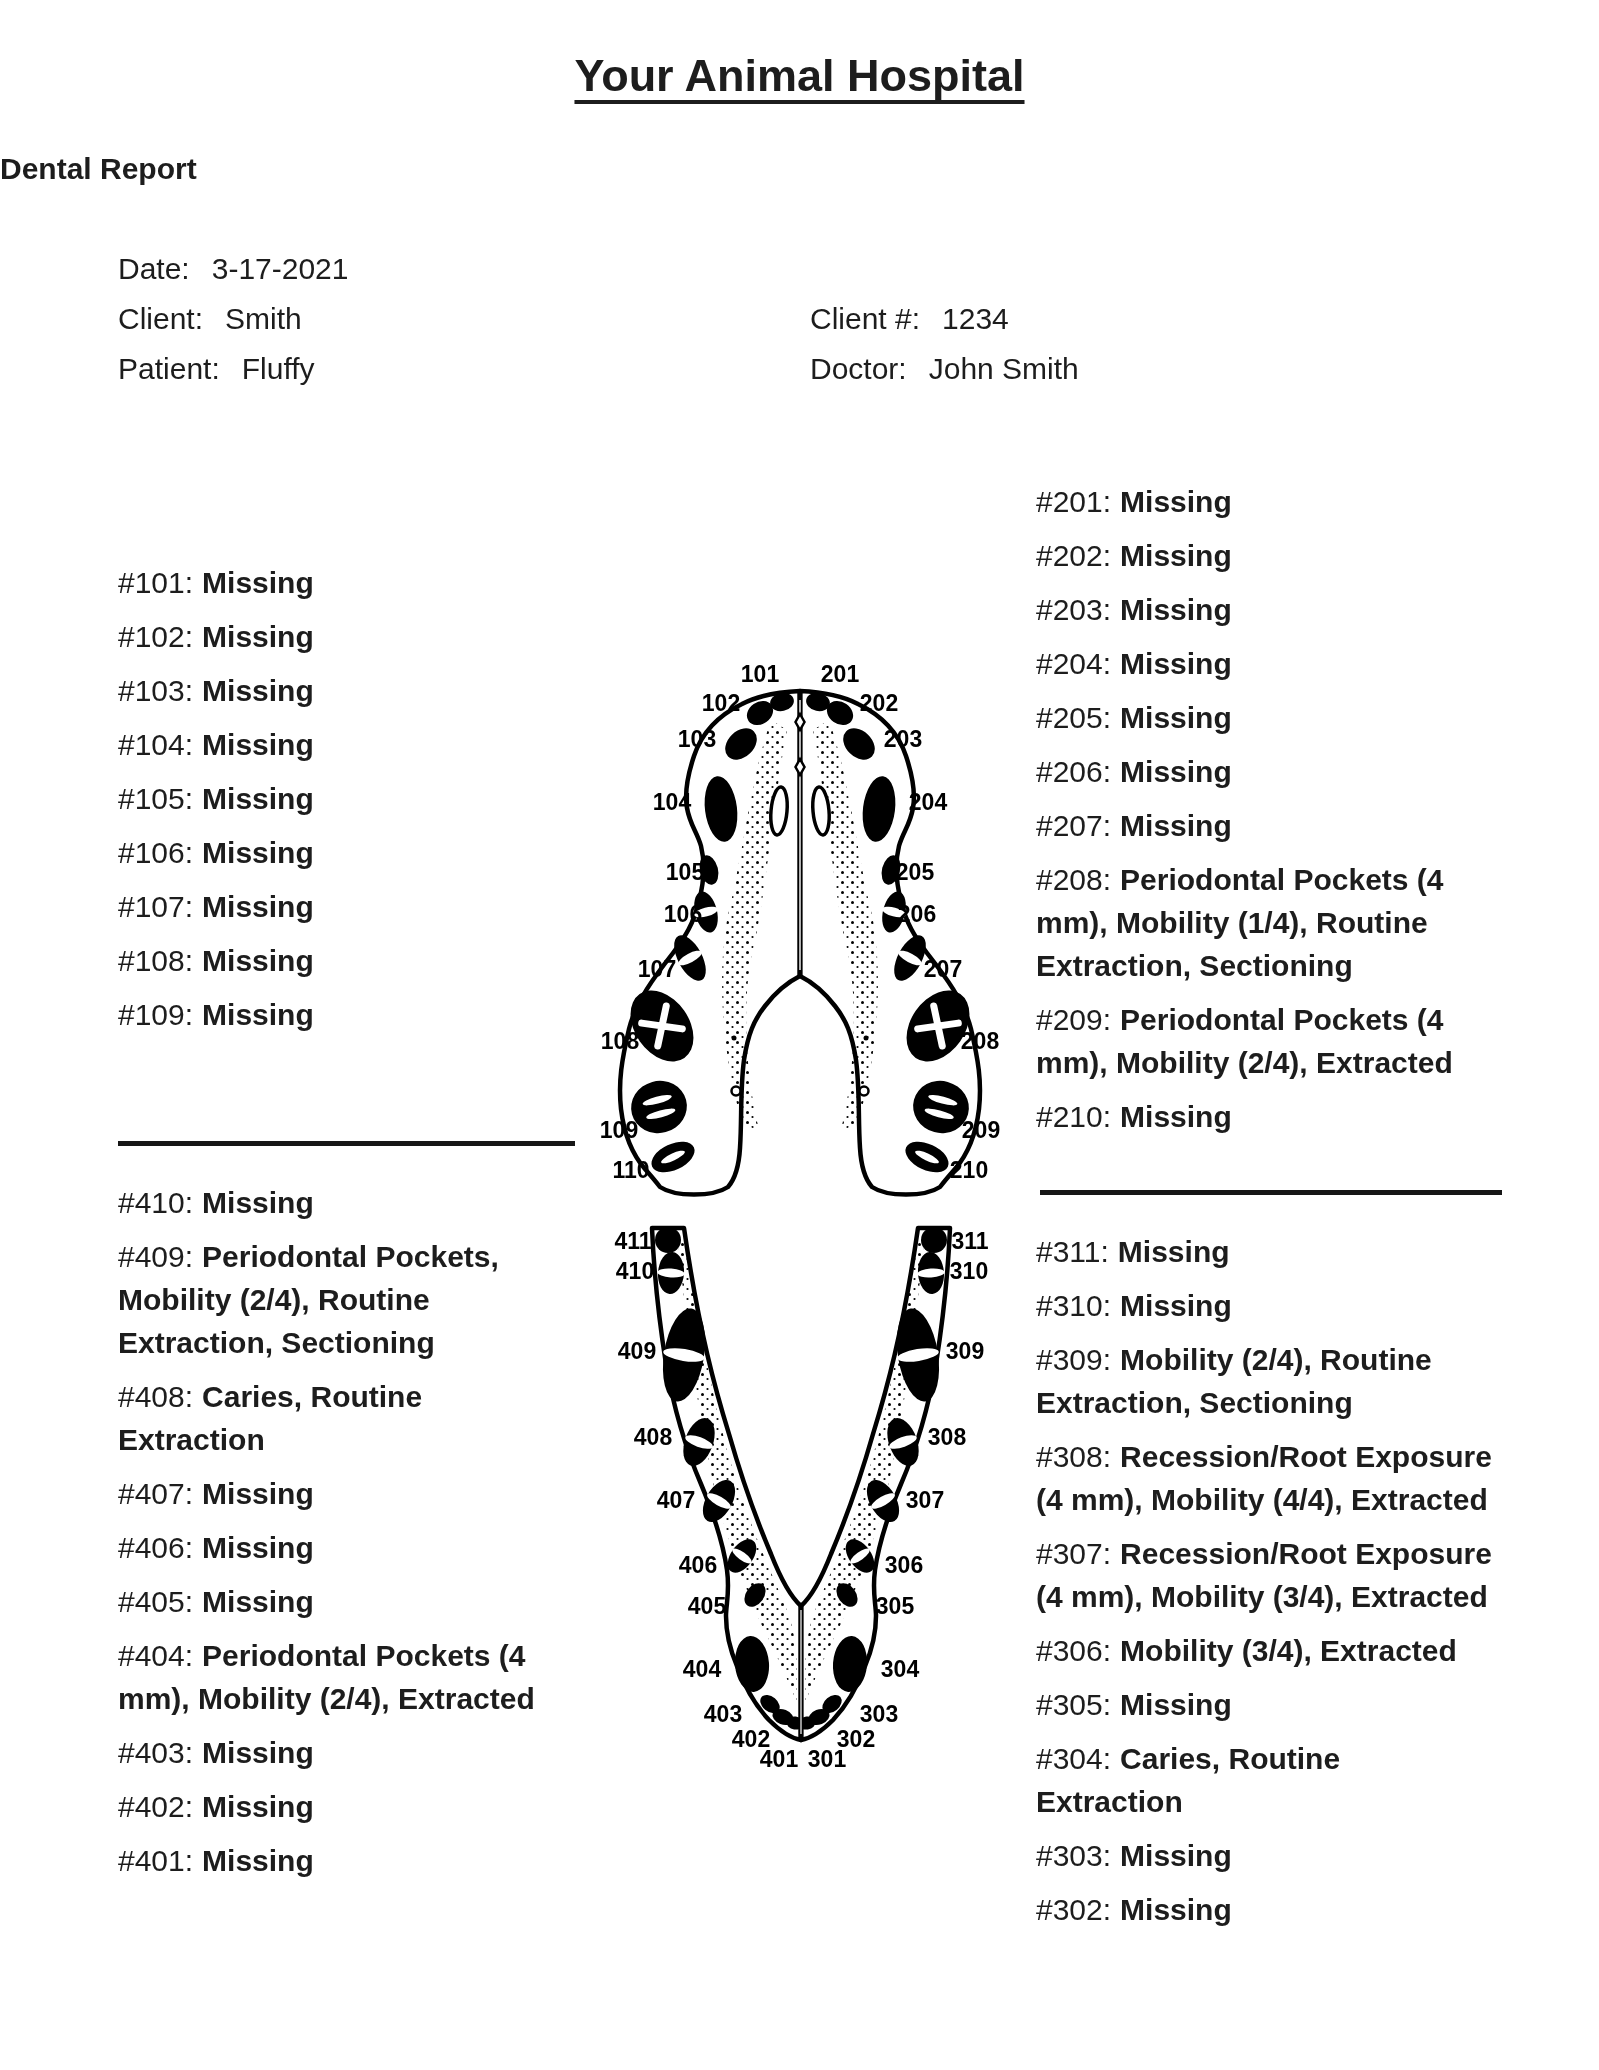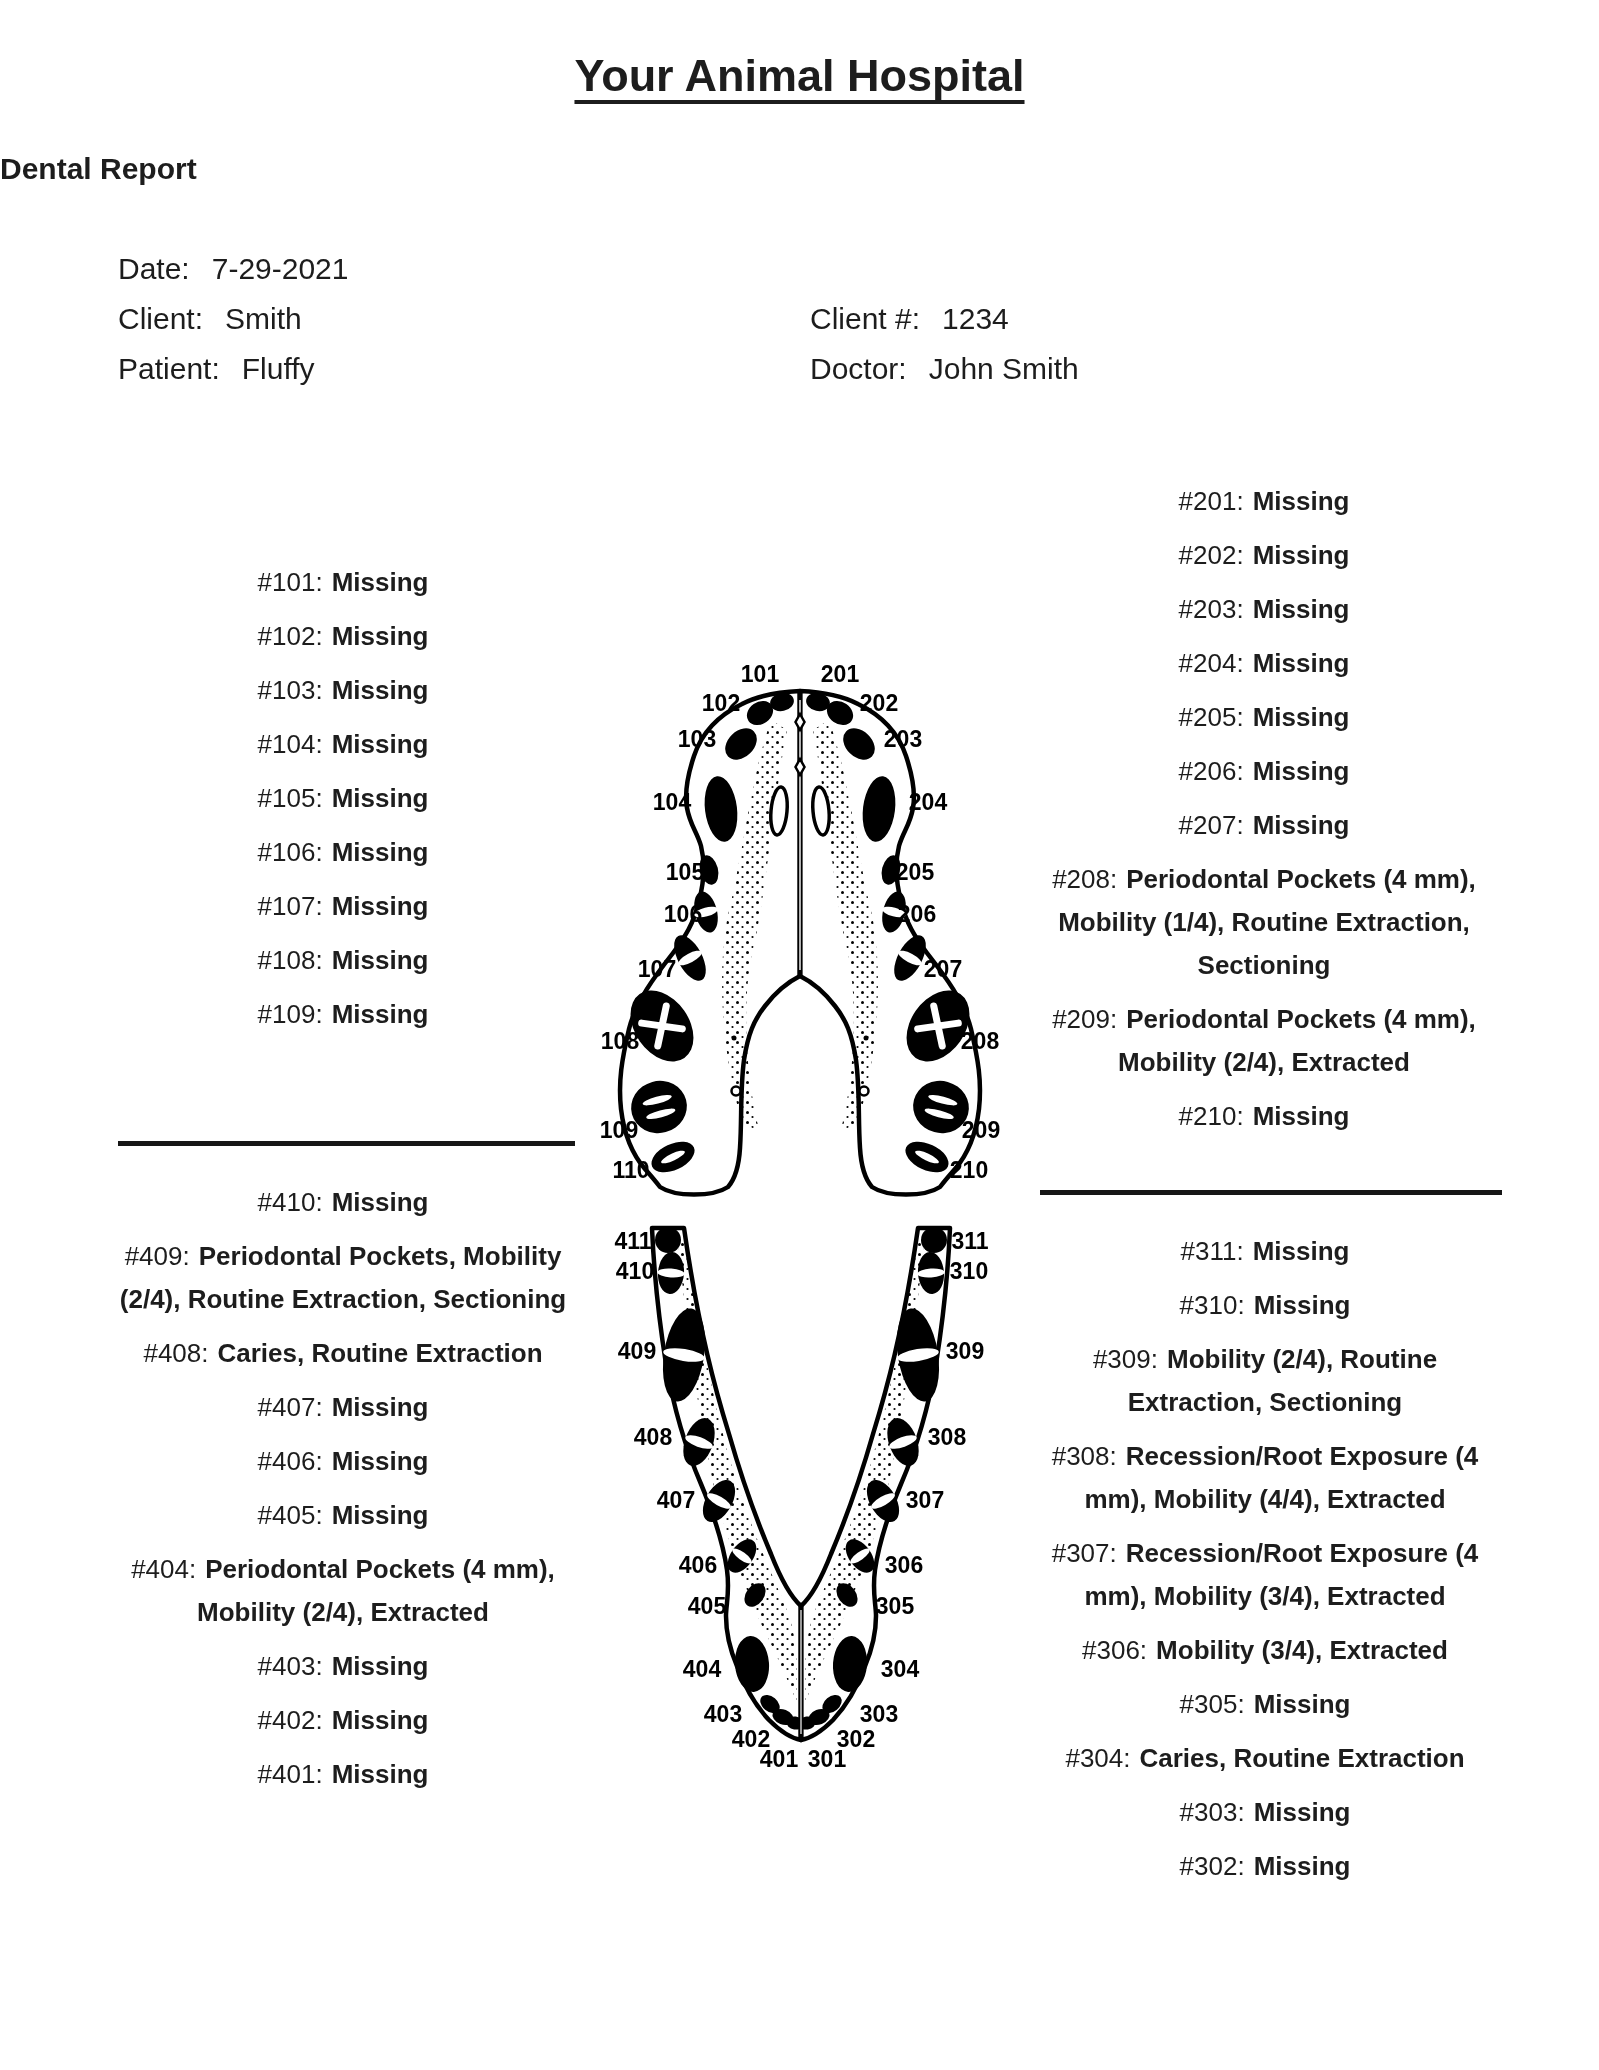--- a/index.html
+++ b/index.html
@@ -15,21 +15,21 @@
     text-decoration:underline;text-decoration-thickness:4px;text-underline-offset:9px;
   }
   .subtitle{
     position:absolute;top:152px;left:0;width:100%;text-align:left;
     font-size:30px;font-weight:700;margin:0;
   }
   .info-left{position:absolute;left:118px;top:244px;font-size:30px;line-height:50px;}
   .info-right{position:absolute;left:810px;top:294px;font-size:30px;line-height:50px;}
   .info-row{white-space:nowrap;}
   .info-val{margin-left:22px;}
-  .col{position:absolute;font-size:26px;line-height:43px;text-align:center;}
+  .col{position:absolute;font-size:30px;line-height:43px;}
   .col-ul{left:118px;top:561px;width:450px;}
   .col-ur{left:1036px;top:480px;width:456px;}
   .col-ll{left:118px;top:1181px;width:450px;}
   .col-lr{left:1036px;top:1230px;width:458px;}
   .finding{margin:0 0 11px 0;}
   .fstatus{font-weight:700;margin-left:9px;}
   .divider{position:absolute;height:5px;background:#161616;}
   .div-left{left:118px;top:1141px;width:457px;}
   .div-right{left:1040px;top:1190px;width:462px;}
   .svg-upper{position:absolute;left:585px;top:660px;}
@@ -38,21 +38,21 @@
 </style>
 </head>
 <body>
 
 <div class="page">
 
   <h1 class="title"><span>Your Animal Hospital</span></h1>
   <h2 class="subtitle">Dental Report</h2>
 
   <div class="info-left">
-    <div class="info-row"><span>Date:</span><span class="info-val">7-29-2021</span></div>
+    <div class="info-row"><span>Date:</span><span class="info-val">3-17-2021</span></div>
     <div class="info-row"><span>Client:</span><span class="info-val">Smith</span></div>
     <div class="info-row"><span>Patient:</span><span class="info-val">Fluffy</span></div>
   </div>
 
   <div class="info-right">
     <div class="info-row"><span>Client #:</span><span class="info-val">1234</span></div>
     <div class="info-row"><span>Doctor:</span><span class="info-val">John Smith</span></div>
   </div>
 
   <div class="col col-ul">

